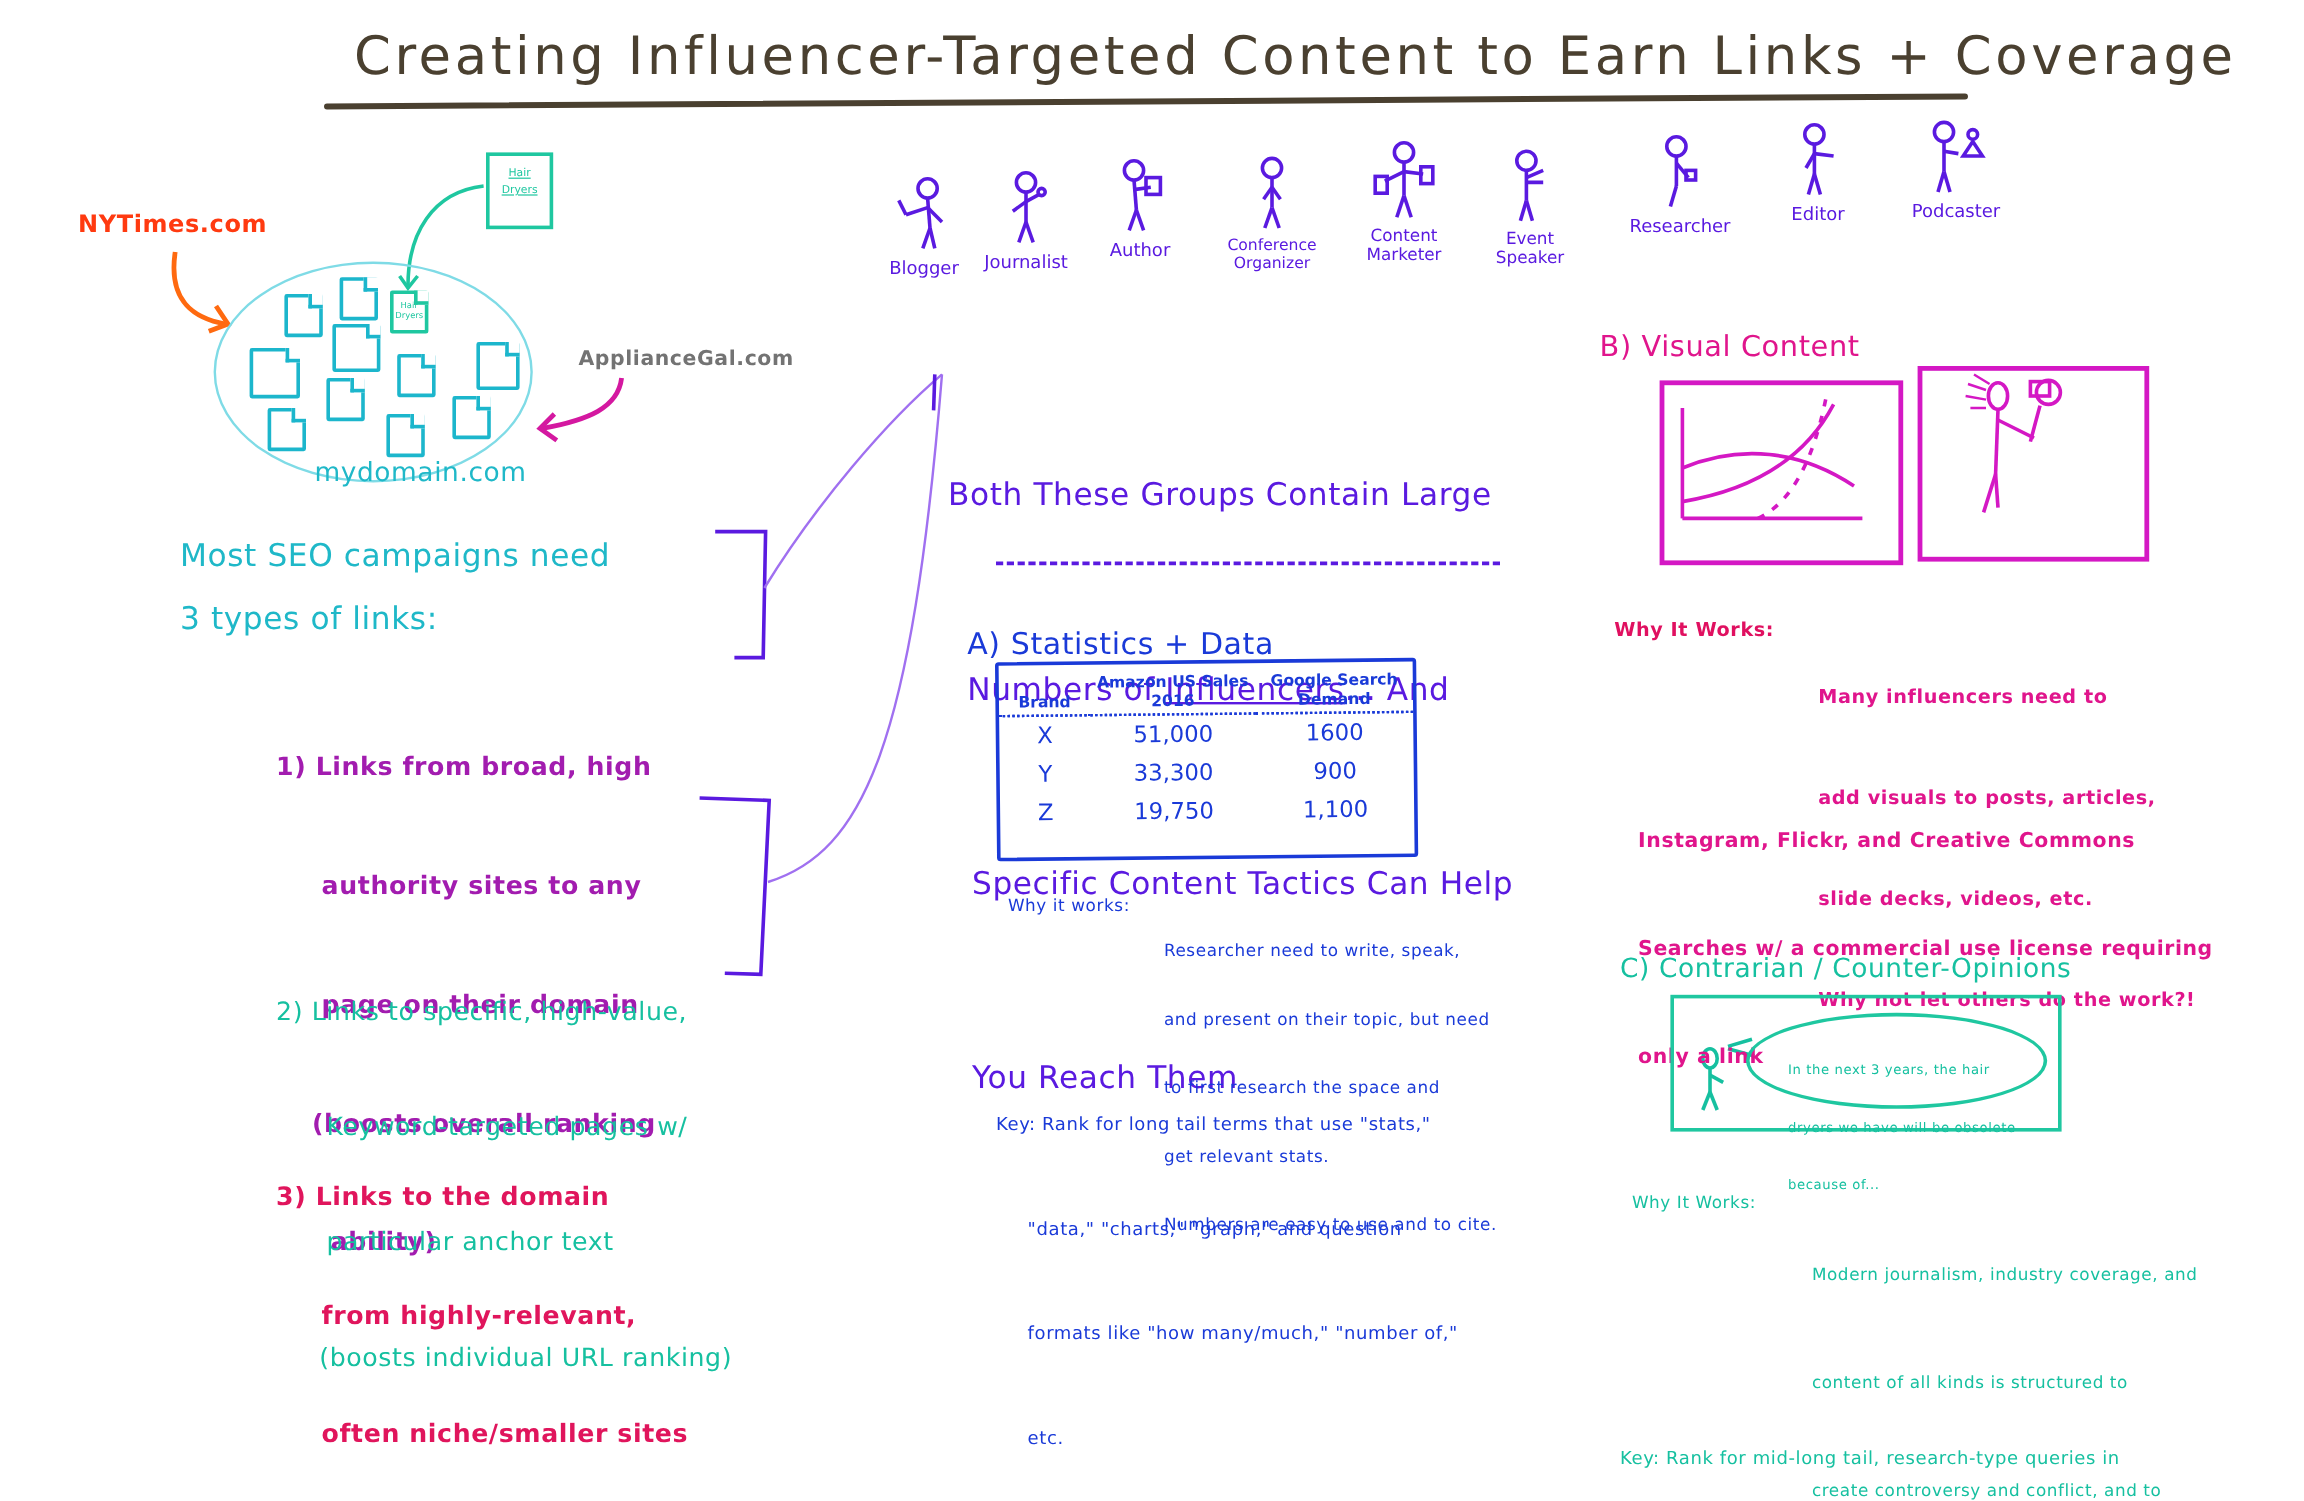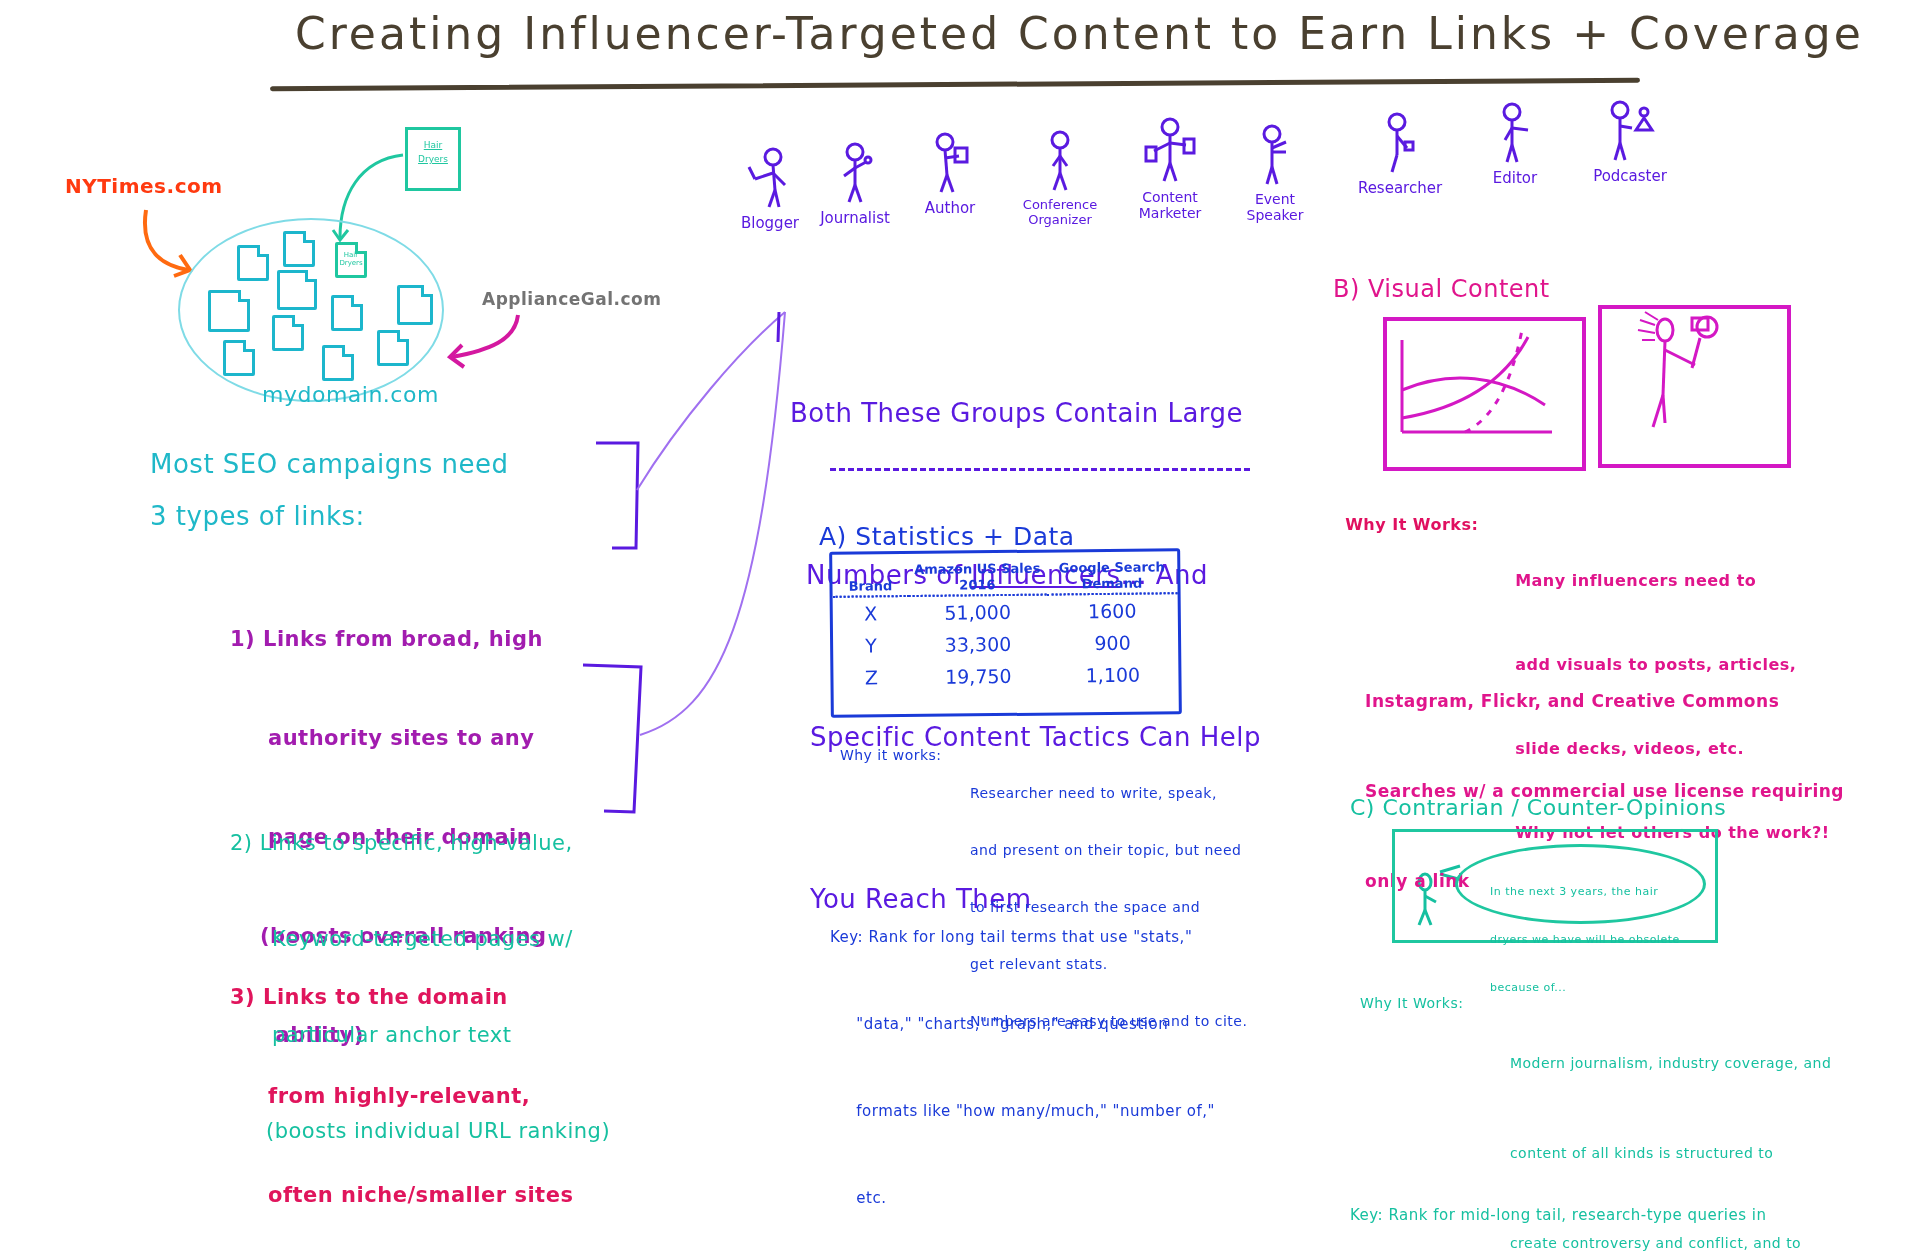--- a/index.html
+++ b/index.html
@@ -1,20 +1,20 @@
 <!DOCTYPE html>
 <html><head>
 <meta charset="utf-8">
 <style>
   html, body { margin:0; padding:0; background:#ffffff; }
   body { width:1920px; height:1251px; position:relative; overflow:hidden;
          font-family:"DejaVu Sans", sans-serif; }
   .abs { position:absolute; }
   .hand { font-family:"DejaVu Sans", sans-serif; letter-spacing:0.5px; white-space:pre; }
-  .title { left:295px; top:8px; font-size:44px; color:#4a4030; letter-spacing:3px; }
+  .title { left:295px; top:22px; font-size:44px; color:#4a4030; letter-spacing:3px; }
   .title-rule { left:270px; top:82px; width:1370px; height:5px; background:#4a4030; border-radius:3px; transform:rotate(-0.35deg); }
 
   
   .nyt { left:65px; top:174px; font-size:20px; color:#ff3a10; font-weight:bold; }
   .appl { left:482px; top:289px; font-size:17px; color:#737373; font-weight:bold; }
   .mydomain { left:262px; top:382px; font-size:22px; color:#1fb8c8; }
   .domain-oval { left:178px; top:218px; width:262px; height:180px; border:2px solid #7fdbe6; border-radius:50%; }
   .doc { width:26px; height:30px; border:3px solid #1cb6cc; border-radius:2px; background:#fff; }
   .doc::after { content:""; position:absolute; right:-3px; top:-3px; width:9px; height:9px; border-left:3px solid #1cb6cc; border-bottom:3px solid #1cb6cc; background:#fff; }
   .doc-hd { border-color:#1fc7a0; }
@@ -29,21 +29,21 @@
   .item2 { left:230px; top:763px; color:#16c0a0; font-weight:normal; line-height:32px; }
   .item3 { left:230px; top:915px; color:#e0155c; }
 
   
   .roles { left:725px; top:110px; width:980px; height:130px; }
   .role { position:absolute; text-align:center; color:#5a1ae0; font-size:15px; width:90px; }
   .stick { display:block; margin:0 auto 4px auto; }
   .groups { left:790px; top:278px; font-size:26px; color:#5a1ae0; line-height:54px; }
   .influencers { text-decoration:underline; }
   .dash-line { left:830px; top:468px; width:420px; border-top:3px dashed #5a1ae0; }
-  .secA { left:806px; top:522px; font-size:25px; color:#1a3ad8;margin-left:13px; }
+  .secA { left:806px; top:522px; font-size:25px; color:#1a3ad8; }
   .tableA { left:830px; top:550px; width:345px; height:160px; border:3px solid #1a3ad8; border-radius:3px; transform:rotate(-0.6deg); }
   .tableA table { width:100%; border-collapse:collapse; color:#1a3ad8; }
   .tableA th { font-size:13px; font-weight:bold; padding-top:8px; border-bottom:2px dotted #1a3ad8; line-height:16px; }
   .tableA td { font-size:19px; text-align:center; height:30px; }
   .whyA { left:830px; top:727px; font-size:14px; color:#1a3ad8; line-height:19px; }
   .whyA .lbl { display:inline-block; width:130px; vertical-align:top; }
   .whyA .body { display:inline-block; vertical-align:top; }
   .keyA { left:830px; top:865px; font-size:15px; color:#1a3ad8; line-height:29px; }
 
   
@@ -122,21 +122,21 @@
 <div class="abs hand nyt">NYTimes.com</div>
 <div class="abs hand appl">ApplianceGal.com</div>
 <div class="abs domain-oval"></div>
 <div class="abs hand mydomain">mydomain.com</div>
 <div class="abs hd-card">
   <span>Hair</span>
   <span style="margin-top:0">Dryers</span>
 </div>
 <div class="abs doc" style="left:237px;top:245px"></div>
 <div class="abs doc" style="left:283px;top:231px"></div>
-<div class="abs doc doc-hd" style="left:335px;top:242px">
+<div class="abs doc doc-hd" style="left:325px;top:242px">
     <div class="hd-mini">Hair Dryers</div>
   </div>
 <div class="abs doc" style="left:277px;top:270px;width:34px;height:34px"></div>
 <div class="abs doc" style="left:208px;top:290px;width:36px;height:36px"></div>
 <div class="abs doc" style="left:331px;top:295px"></div>
 <div class="abs doc" style="left:397px;top:285px;width:30px;height:34px"></div>
 <div class="abs doc" style="left:272px;top:315px"></div>
 <div class="abs doc" style="left:223px;top:340px"></div>
 <div class="abs doc" style="left:322px;top:345px"></div>
 <div class="abs doc" style="left:377px;top:330px"></div>

